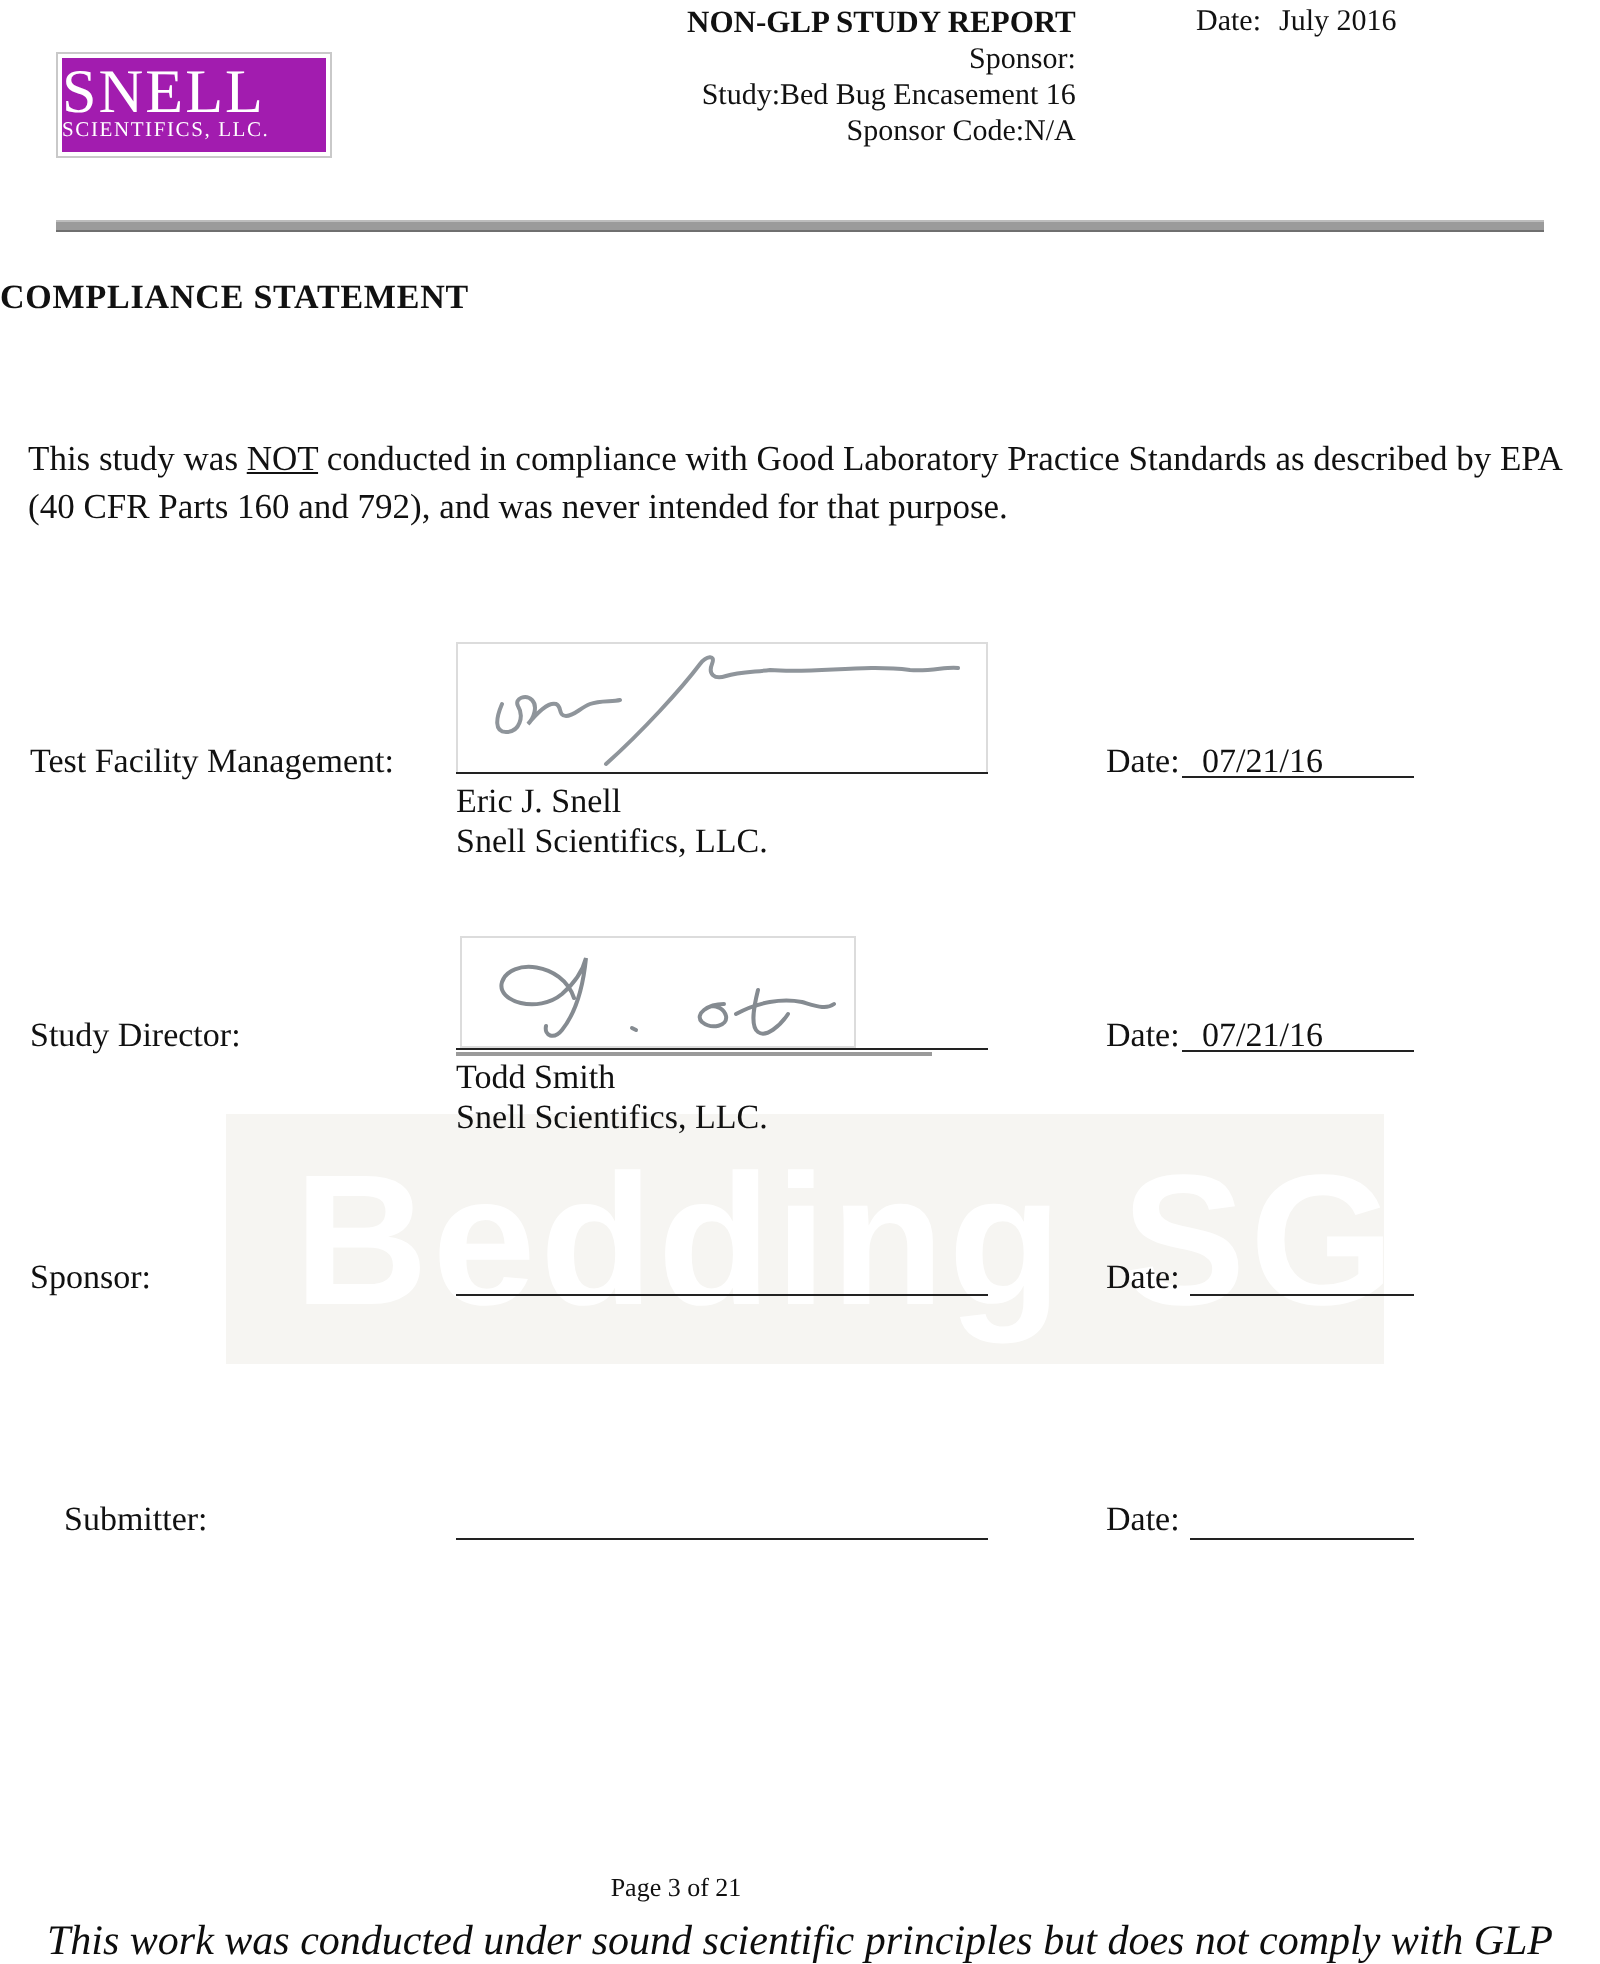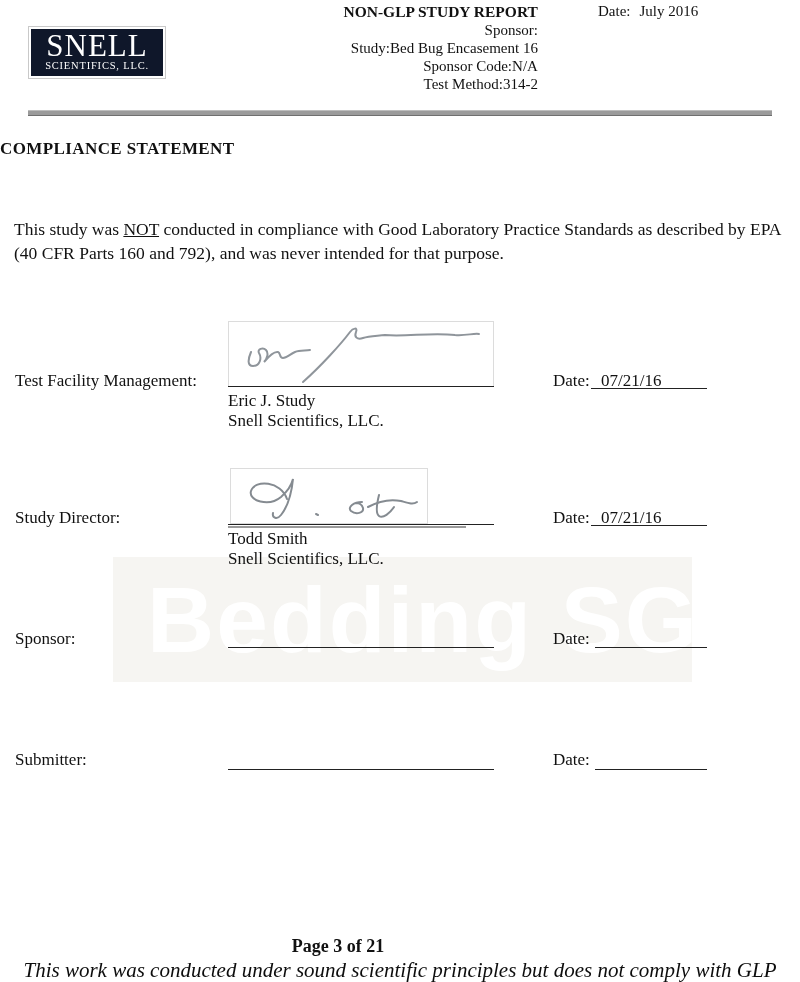--- a/index.html
+++ b/index.html
@@ -2,21 +2,21 @@
 <html><head>
 <meta charset="utf-8">
 <style>
   html,body{margin:0;padding:0;background:#ffffff;}
   .page{
     position:relative;width:800px;height:982px;background:#ffffff;overflow:hidden;
     font-family:"Liberation Serif", serif;color:#111;
   }
   
   .logo{position:absolute;left:28px;top:26px;border:1px solid #c9c9c9;background:#fff;padding:2px;}
-  .logo-inner{background:#0f172a;color:#fff;width:132px;height:47px;text-align:center;overflow:hidden;}
+  .logo-inner{background:#a21caf;color:#fff;width:132px;height:47px;text-align:left;overflow:hidden;}
   .logo-name{font-size:31px;line-height:33px;letter-spacing:1px;font-weight:400;}
   .logo-sub{font-size:10.5px;line-height:11px;letter-spacing:0.8px;margin-top:-2px;}
   
   .head-block{position:absolute;left:282px;top:2px;font-size:15px;text-align:right;}
   .head-title{font-weight:bold;font-size:15.5px;line-height:19px;}
   .head-row{line-height:18px;}
   .head-row .hl{display:inline-block;width:108px;}
   .head-date{position:absolute;left:598px;top:2px;font-size:15px;line-height:19px;}
   .head-date .dv{margin-left:9px;}
   
@@ -38,21 +38,21 @@
   .sig-label{font-size:17px;line-height:19px;}
   .sig-name{font-size:17px;line-height:20px;}
   .sig-box{border:1px solid #dcdcdc;background:#fff;}
   .sig-line{border-bottom:1.3px solid #222;height:0;}
   .sig-line-thick{background:#9a9a9a;height:2px;}
   .date-label{font-size:17px;line-height:19px;}
   .date-value{font-size:17px;line-height:19px;}
   .date-line{border-bottom:1.3px solid #222;height:0;}
   svg.sig{display:block;}
   
-  .footer-page{position:absolute;left:0;top:936px;width:676px;text-align:center;font-size:18px;font-weight:bold;}
+  .footer-page{position:absolute;left:0;top:936px;width:676px;text-align:center;font-size:13px;}
   .footer-note{position:absolute;left:0;top:958px;width:800px;text-align:center;
     font-size:21px;font-style:italic;color:#0d0d0d;}
 </style>
 </head>
 <body>
 
 <div class="page">
 
   <div class="watermark">
     <span>Bedding SG</span>
@@ -69,23 +69,20 @@
     <div class="head-title">NON-GLP STUDY REPORT</div>
     <div class="head-row">
       <span class="hl">Sponsor:</span><span></span>
     </div>
     <div class="head-row">
       <span class="hl">Study:</span><span>Bed Bug Encasement 16</span>
     </div>
     <div class="head-row">
       <span class="hl">Sponsor Code:</span><span>N/A</span>
     </div>
-    <div class="head-row">
-      <span class="hl">Test Method:</span><span>314-2</span>
-    </div>
   </div>
 
   <div class="head-date">
     <span>Date:</span><span class="dv">July 2016</span>
   </div>
 
   <div class="rule abs"></div>
 
   <div class="doc-title">COMPLIANCE STATEMENT</div>
 
@@ -94,21 +91,21 @@
   <div class="abs sig-label" style="left:15px;top:371px;">Test Facility Management:</div>
   <div class="abs sig-box" style="left:228px;top:321px;width:264px;height:64px;">
     <svg class="sig" width="264" height="64" viewBox="0 0 264 64">
       <g fill="none" stroke="#8f959b" stroke-width="2" stroke-linecap="round">
         <path d="M22,30 C19,37 18,44 24,44 C31,44 33,36 30,31 C28,27 34,25 37,28 C40,31 38,37 35,40 C40,34 45,29 49,30 C52,31 50,36 54,36 C58,36 61,32 66,30 C71,28 77,29 81,28"></path>
         <path d="M74,60 C92,44 112,22 121,10 C124,6 129,5 127,10 C125,15 128,18 134,16 C140,14 148,14 156,13 C178,15 202,10 226,13 C236,14 245,11 250,12"></path>
       </g>
     </svg>
   </div>
   <div class="abs sig-line" style="left:228px;top:386px;width:266px;"></div>
-  <div class="abs sig-name" style="left:228px;top:391px;">Eric J. Study</div>
+  <div class="abs sig-name" style="left:228px;top:391px;">Eric J. Snell</div>
   <div class="abs sig-name" style="left:228px;top:411px;">Snell Scientifics, LLC.</div>
   <div class="abs date-label" style="left:553px;top:371px;">Date:</div>
   <div class="abs date-value" style="left:601px;top:371px;">07/21/16</div>
   <div class="abs date-line" style="left:591px;top:388px;width:116px;"></div>
 
   <div class="abs sig-label" style="left:15px;top:508px;">Study Director:</div>
   <div class="abs sig-box" style="left:230px;top:468px;width:196px;height:54px;">
     <svg class="sig" width="196" height="54" viewBox="0 0 196 54">
       <g fill="none" stroke="#858b91" stroke-width="2" stroke-linecap="round">
         <path d="M56,30 C50,12 24,10 20,22 C17,32 38,38 50,28 C58,21 61,14 62,10 C61,20 58,36 50,46 C46,51 41,49 42,44"></path>
@@ -125,21 +122,21 @@
   <div class="abs sig-name" style="left:228px;top:549px;">Snell Scientifics, LLC.</div>
   <div class="abs date-label" style="left:553px;top:508px;">Date:</div>
   <div class="abs date-value" style="left:601px;top:508px;">07/21/16</div>
   <div class="abs date-line" style="left:591px;top:525px;width:116px;"></div>
 
   <div class="abs sig-label" style="left:15px;top:629px;">Sponsor:</div>
   <div class="abs sig-line" style="left:228px;top:647px;width:266px;"></div>
   <div class="abs date-label" style="left:553px;top:629px;">Date:</div>
   <div class="abs date-line" style="left:595px;top:647px;width:112px;"></div>
 
-  <div class="abs sig-label" style="left:15px;top:750px;">Submitter:</div>
+  <div class="abs sig-label" style="left:32px;top:750px;">Submitter:</div>
   <div class="abs sig-line" style="left:228px;top:769px;width:266px;"></div>
   <div class="abs date-label" style="left:553px;top:750px;">Date:</div>
   <div class="abs date-line" style="left:595px;top:769px;width:112px;"></div>
 
   <div class="footer-page">Page 3 of 21</div>
   <div class="footer-note">This work was conducted under sound scientific principles but does not comply with GLP standards under 40 CFR 160</div>
 
 </div>
 
 </body></html>

